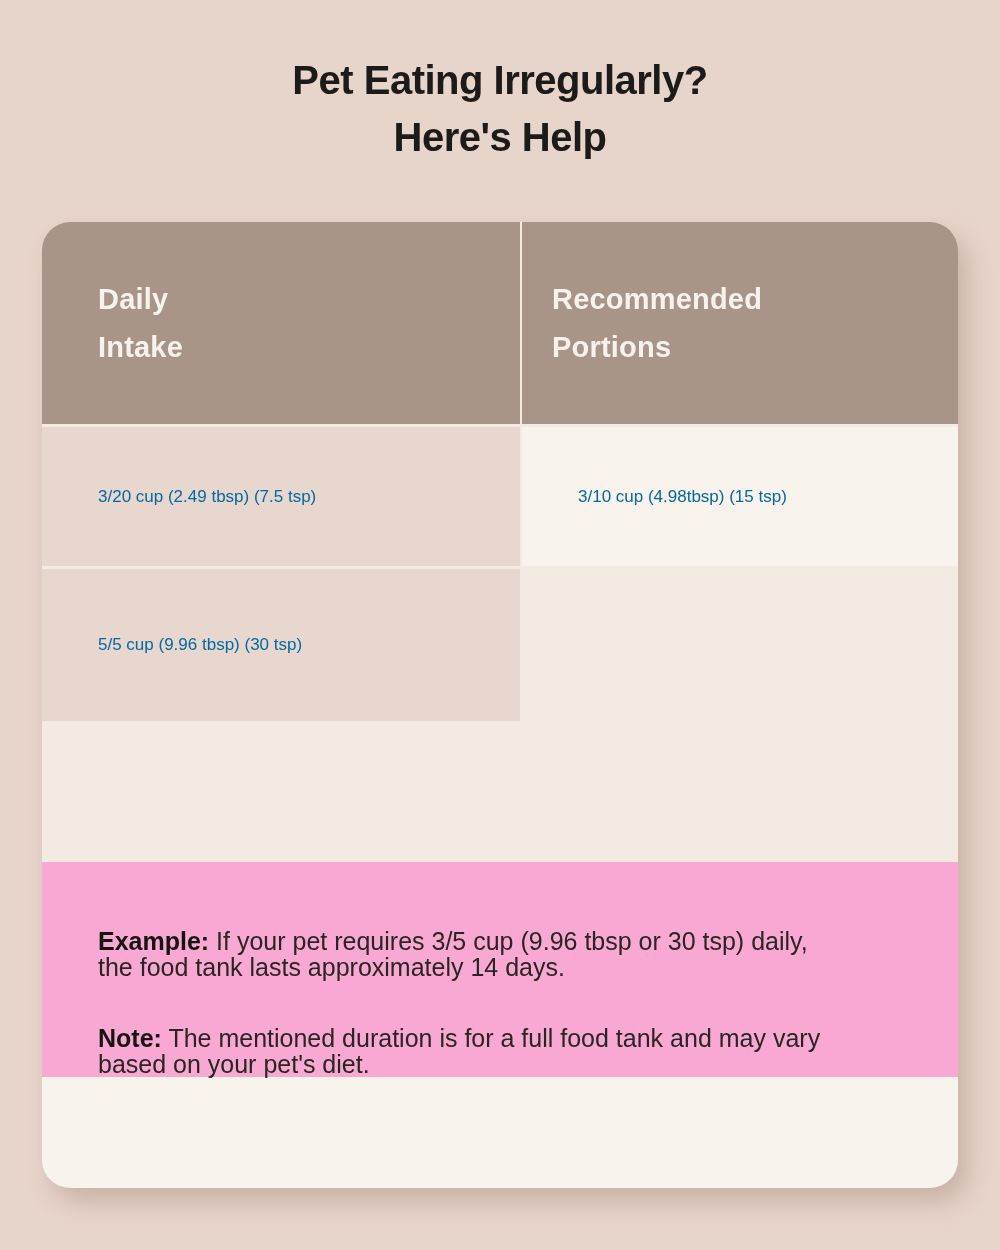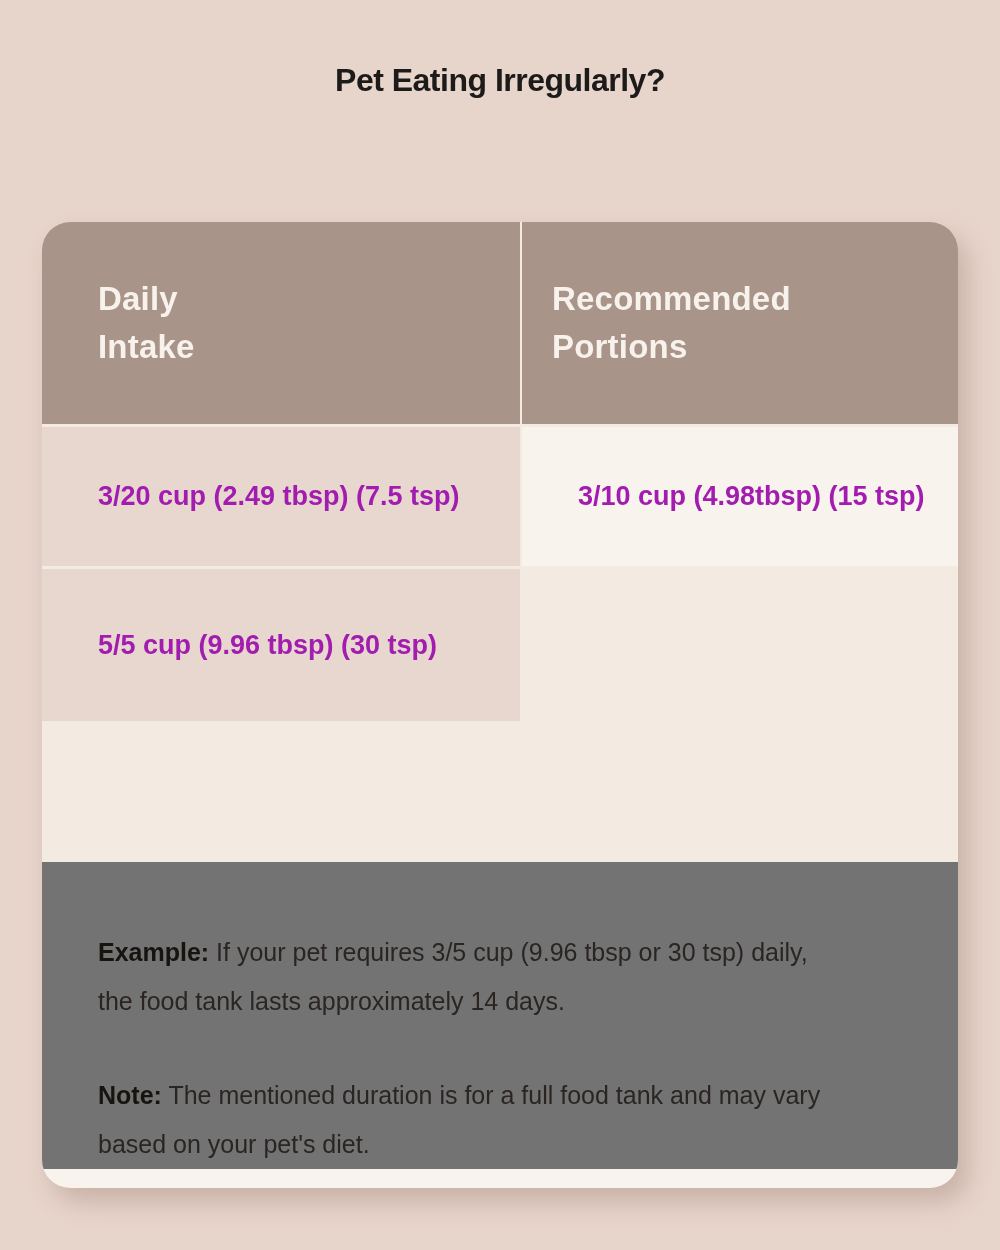--- a/index.html
+++ b/index.html
@@ -13,21 +13,21 @@
   }
   .title-block {
     position: absolute;
     top: 0; left: 0;
     width: 100%;
     padding-top: 52px;
     text-align: center;
     color: #1c1b1a;
   }
   .title-line {
-    font-size: 32px;
+    font-size: 40px;
     font-weight: 800;
     line-height: 57px;
     letter-spacing: -0.5px;
   }
   .card {
     position: absolute;
     left: 42px;
     top: 222px;
     width: 916px;
     height: 966px;
@@ -48,52 +48,53 @@
     display: flex;
     flex-direction: column;
     justify-content: center;
     align-items: flex-start;
   }
   .col-left  { padding-left: 56px; }
   .col-right { padding-left: 30px; }
   .header-cell {
     background: #a9948a;
     color: #f8f2ec;
-    font-size: 33px;
+    font-size: 29px;
     font-weight: 700;
     line-height: 48px;
     white-space: pre-line;
     letter-spacing: 0.2px;
   }
   .row-pink  { background: #e7d7cf; }
   .row-cream { background: #f9f3ed; }
   .data-cell {
-    color: #a21caf;
-    font-size: 27px;
-    font-weight: 700;
+    color: #0369a1;
+    font-size: 17px;
+    font-weight: 400;
     white-space: nowrap;
   }
   .notes {
-    background: #737373;
+    background: #f9a8d4;
     padding: 66px 50px 0 56px;
     color: #2a2522;
     font-size: 25px;
-    line-height: 49px;
+    line-height: 26px;
   }
   .note-para { margin: 0 0 45px 0; }
   .note-label { font-weight: 700; color: #17130f; }
   .note-text { white-space: pre-line; }
 </style>
 </head>
 <body>
 
 <div class="page">
 
   <div class="title-block">
     <div class="title-line">Pet Eating Irregularly?</div>
+    <div class="title-line">Here's Help</div>
   </div>
 
   <div class="card">
 
     <div class="table">
 
       <div class="cell col-left header-cell">Daily
 Intake</div>
       <div class="cell col-right header-cell">Recommended
 Portions</div>

